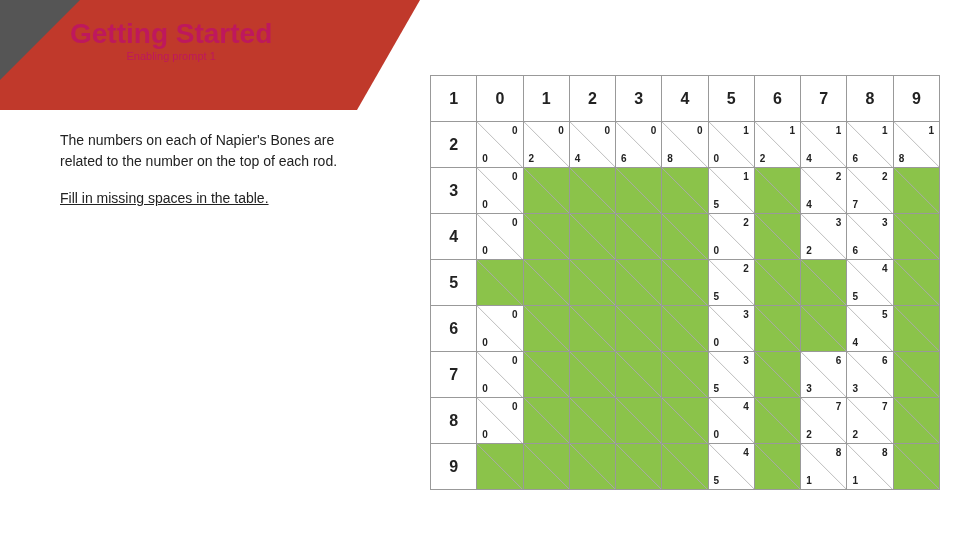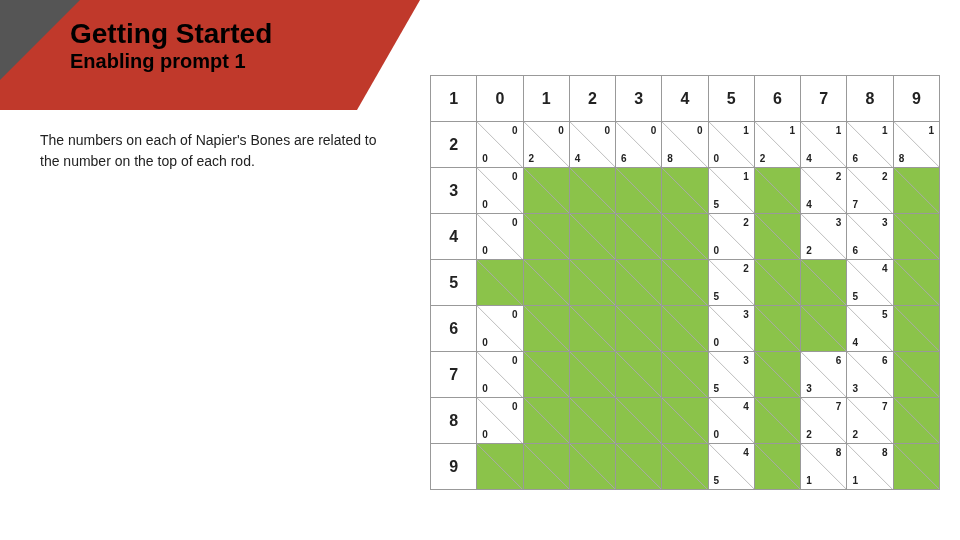--- a/index.html
+++ b/index.html
@@ -28,43 +28,45 @@
       width: 80px;
       height: 80px;
       background: #555;
       clip-path: polygon(0 0, 100% 0, 0 100%);
       z-index: 3;
     }
     .header-text {
       position: absolute;
       top: 18px; left: 70px;
       z-index: 4;
-      color: #000000;
+      color: #be185d;
+      text-align: center;
     }
     .header-text h1 {
       font-size: 28px;
       font-weight: bold;
     }
     .header-text h2 {
-      font-size: 20px;
-      font-weight: bold;
+      font-size: 11px;
+      font-weight: normal;
     }
 
     
     .description {
       position: absolute;
       top: 130px;
       left: 40px;
       width: 340px;
     }
     .description p {
       font-size: 14px;
       line-height: 1.5;
       color: #222;
       margin-bottom: 16px;
+      margin-left: 20px;
     }
     .description p.underline-text {
       text-decoration: underline;
     }
 
     
     .napier-container {
       position: absolute;
       top: 75px;
       left: 430px;
@@ -142,20 +144,21 @@
 
 <div class="header-corner"></div>
 <div class="header-banner"></div>
 <div class="header-text">
   <h1>Getting Started</h1>
   <h2>Enabling prompt 1</h2>
 </div>
 
 <div class="description">
   <p>The numbers on each of Napier's Bones are related to the number on the top of each rod.</p>
+  <p class="underline-text">Fill in missing spaces in the table.</p>
 </div>
 
 <div class="napier-container">
   <table class="napier-table">
     <tbody id="table-body">
     <tr>
           <td class="header-cell">1</td>
           <td class="header-cell">0</td>
           <td class="header-cell">1</td>
           <td class="header-cell">2</td>

